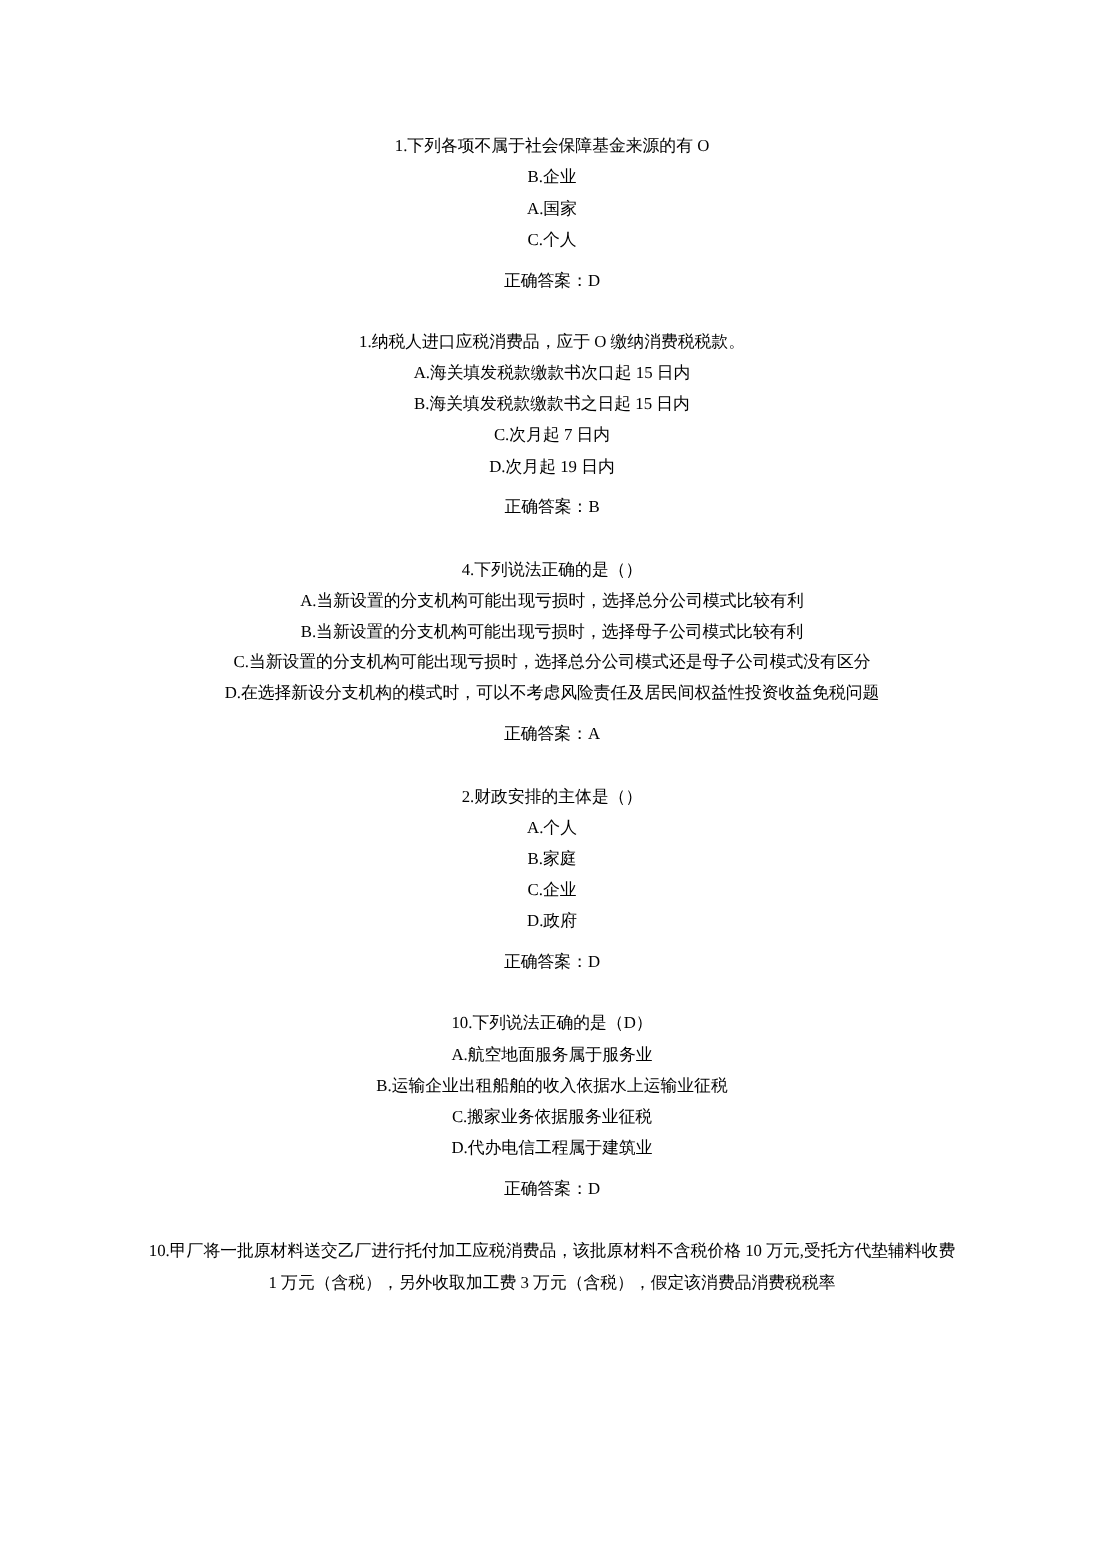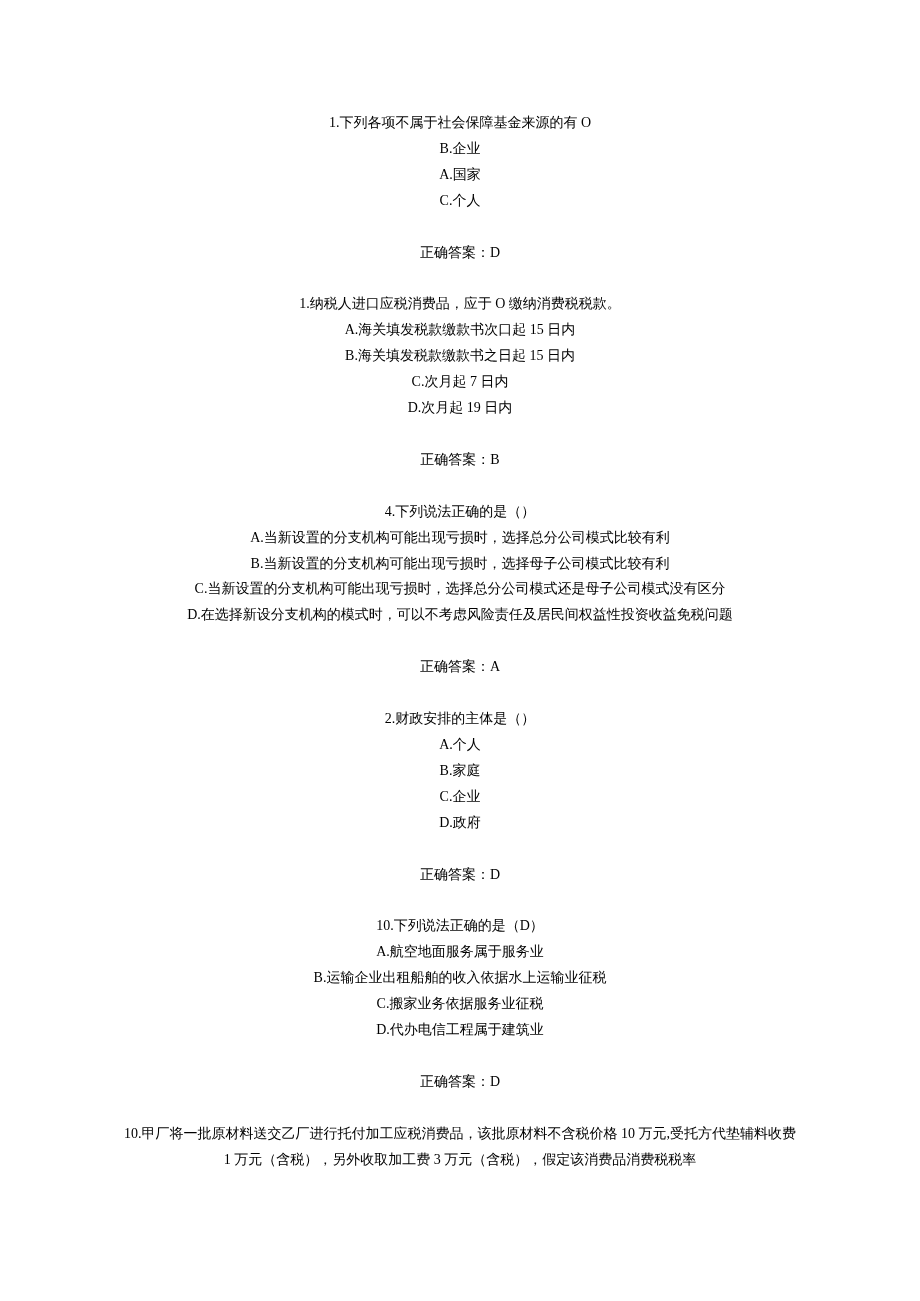--- a/index.html
+++ b/index.html
@@ -18,21 +18,21 @@
     box-sizing: border-box;
   }
   .question-block {
     margin-bottom: 26px;
     text-align: center;
   }
   .q-line {
     display: block;
   }
   .answer-line {
-    margin-top: 26px;
+    margin-top: 8px;
     display: block;
     font-family: Liberation Serif, serif;
   }
 </style>
 </head>
 <body>
 
 <div class="page">
 
   <div class="question-block">

